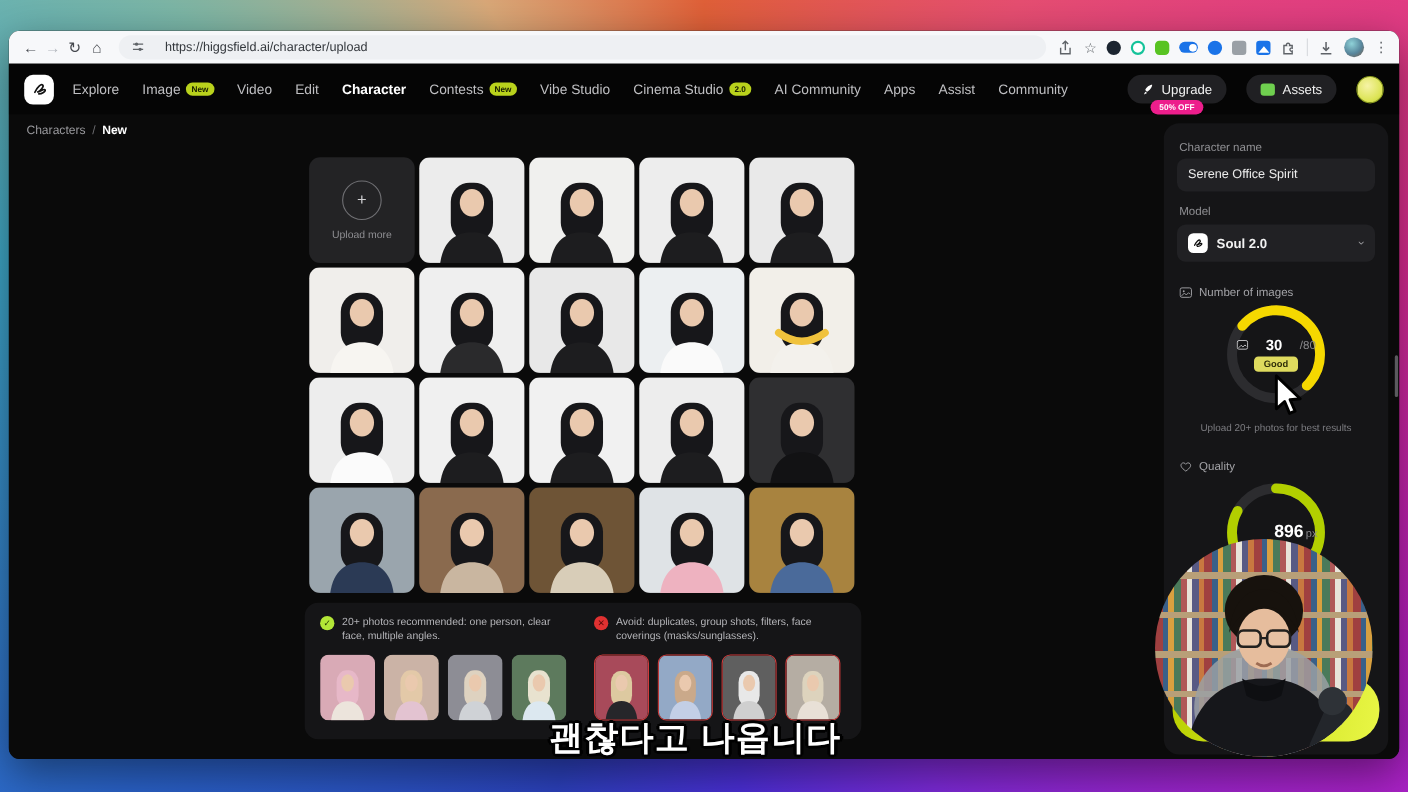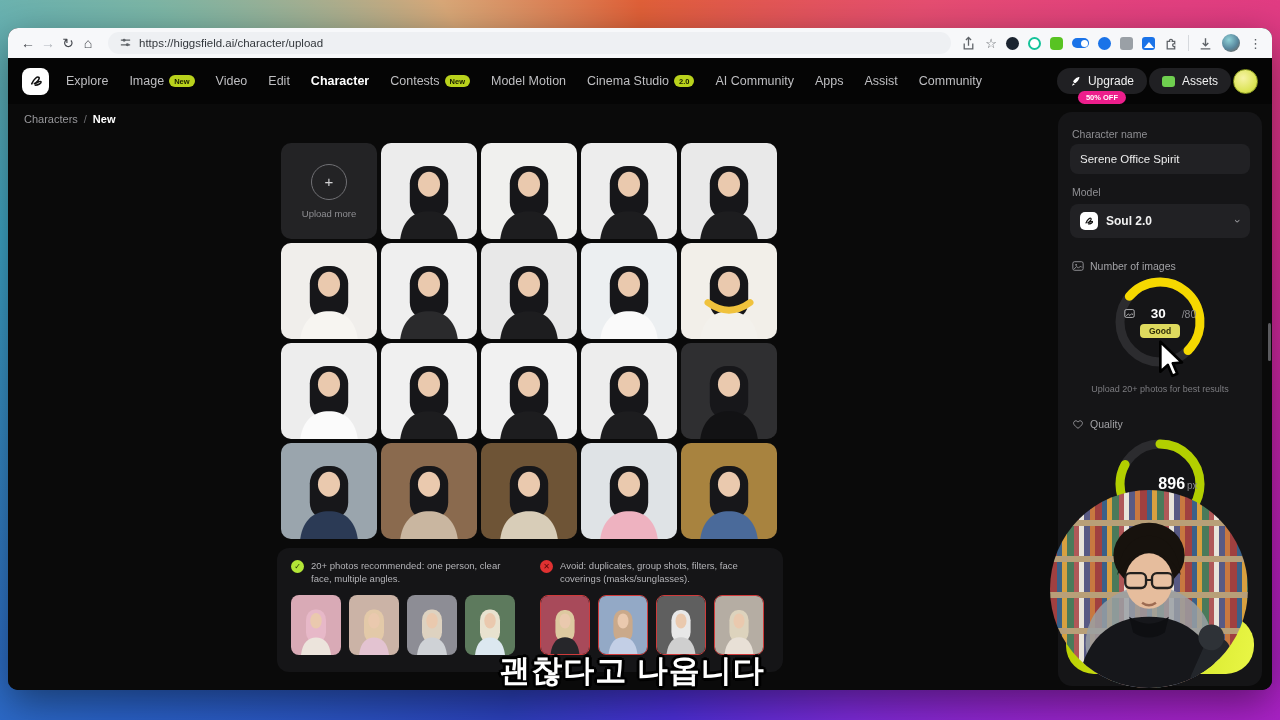--- a/index.html
+++ b/index.html
@@ -8,21 +8,21 @@
     #e06038 0deg,#e64e71 40deg,#dd2d92 80deg,#b91fc0 110deg,#7d2ad8 150deg,
     #4b2fd6 175deg,#2c41bd 200deg,#2a62c8 235deg,#3fa9c9 280deg,#7cb6a6 305deg,
     #d9a878 330deg,#e06038 360deg);}
   .window{position:absolute;left:8px;top:28px;width:1264px;height:662px;border-radius:10px;
     overflow:hidden;box-shadow:0 12px 40px rgba(0,0,0,.45);background:#0a0a0a;}
   
   .toolbar{height:30px;background:#f7f8fa;display:flex;align-items:center;padding:0 10px;}
   .tbtn{font-size:14px;color:#45484e;width:20px;text-align:center;line-height:30px;flex:none;}
   .tbtn.dim{color:#b3b7bd;}
   .urlbar{flex:1;height:22px;background:#eef0f3;border-radius:12px;display:flex;align-items:center;
-    gap:5px;padding:0 11px;margin:0 10px;min-width:0;}
+    gap:16px;padding:0 11px;margin:0 10px;min-width:0;}
   .url-text{font-size:11.5px;color:#33373c;white-space:nowrap;overflow:hidden;}
   .tb-right{display:flex;align-items:center;gap:9px;flex:none;}
   .tb-ic{width:15px;height:15px;flex:none;display:inline-flex;}
   .star{font-size:13px;color:#5f6368;line-height:15px;}
   .xi{width:13px;height:13px;border-radius:50%;display:inline-block;flex:none;}
   .shield-icon{background:#1b2430;}
   .grammarly-icon{background:#fff;border:2.5px solid #15c39a;box-sizing:border-box;}
   .green-ext-icon{background:#58c322;border-radius:4px;}
   .toggle-icon{width:17px;height:10px;border-radius:5px;background:#1a73e8;position:relative;}
   .toggle-icon::after{content:"";position:absolute;right:1.5px;top:1.5px;width:7px;height:7px;border-radius:50%;background:#fff;}
@@ -38,21 +38,21 @@
   
   .site{height:632px;background:#0a0a0a;position:relative;}
   .site-header{height:46px;display:flex;align-items:center;padding:0 14px;background:#050505;}
   .logo{width:27px;height:27px;border-radius:8px;background:#fff;display:flex;align-items:center;
     justify-content:center;margin-right:17px;flex:none;}
   #nav-menu{display:flex;align-items:center;white-space:nowrap;}
   .nav-item{color:#bfbfc2;font-size:12.5px;margin-right:21px;display:inline-flex;align-items:center;gap:5px;cursor:pointer;}
   .nav-item.active{color:#fff;font-weight:700;}
   .nav-badge{background:var(--badge-lime,#b9d21c);color:#181d00;font-size:7.5px;font-weight:700;
     padding:1.5px 5px;border-radius:7px;}
-  .hdr-right{margin-left:auto;display:flex;align-items:center;gap:2px;}
+  .hdr-right{margin-left:auto;display:flex;align-items:center;gap:18px;}
   .upgrade-wrap{position:relative;}
   .btn-dark{background:#202023;border-radius:15px;height:26px;display:flex;align-items:center;gap:7px;
     padding:0 13px;color:#f0f0f0;font-size:12px;border:0;font-family:inherit;}
   .off-badge{position:absolute;left:50%;transform:translateX(-50%);bottom:-10px;
     background:var(--badge-pink,#ed1e8c);color:#fff;font-size:7.5px;font-weight:700;padding:2px 8px;
     border-radius:8px;white-space:nowrap;}
   .assets-sq{width:13px;height:11px;border-radius:3px;background:#6fcf4f;}
   .site-avatar{width:23px;height:23px;border-radius:50%;border:1px solid #8a9a20;
     background:radial-gradient(circle at 40% 35%,#f6f3a6,#dce455 65%,#b9c93a);}
   
@@ -181,21 +181,21 @@
           <path d="M8 18 C11 11 16 7 18 9 C20 11 15 16 11 18 C15 17 20 13 21 15 C22 17 17 20 13 20" stroke="#111" stroke-width="2.2" fill="none" stroke-linecap="round"></path>
           </svg>
       </span>
       <nav id="nav-menu">
           <span class="nav-item">Explore</span>
           <span class="nav-item">Image<span class="nav-badge">New</span></span>
           <span class="nav-item">Video</span>
           <span class="nav-item">Edit</span>
           <span class="nav-item active">Character</span>
           <span class="nav-item">Contests<span class="nav-badge">New</span></span>
-          <span class="nav-item">Model Motion</span>
+          <span class="nav-item">Vibe Studio</span>
           <span class="nav-item">Cinema Studio<span class="nav-badge">2.0</span></span>
           <span class="nav-item">AI Community</span>
           <span class="nav-item">Apps</span>
           <span class="nav-item">Assist</span>
           <span class="nav-item">Community</span>
         </nav>
       <div class="hdr-right">
         <div class="upgrade-wrap">
           <button class="btn-dark">
             <span class="tb-ic" style="width:11px;height:12px">

